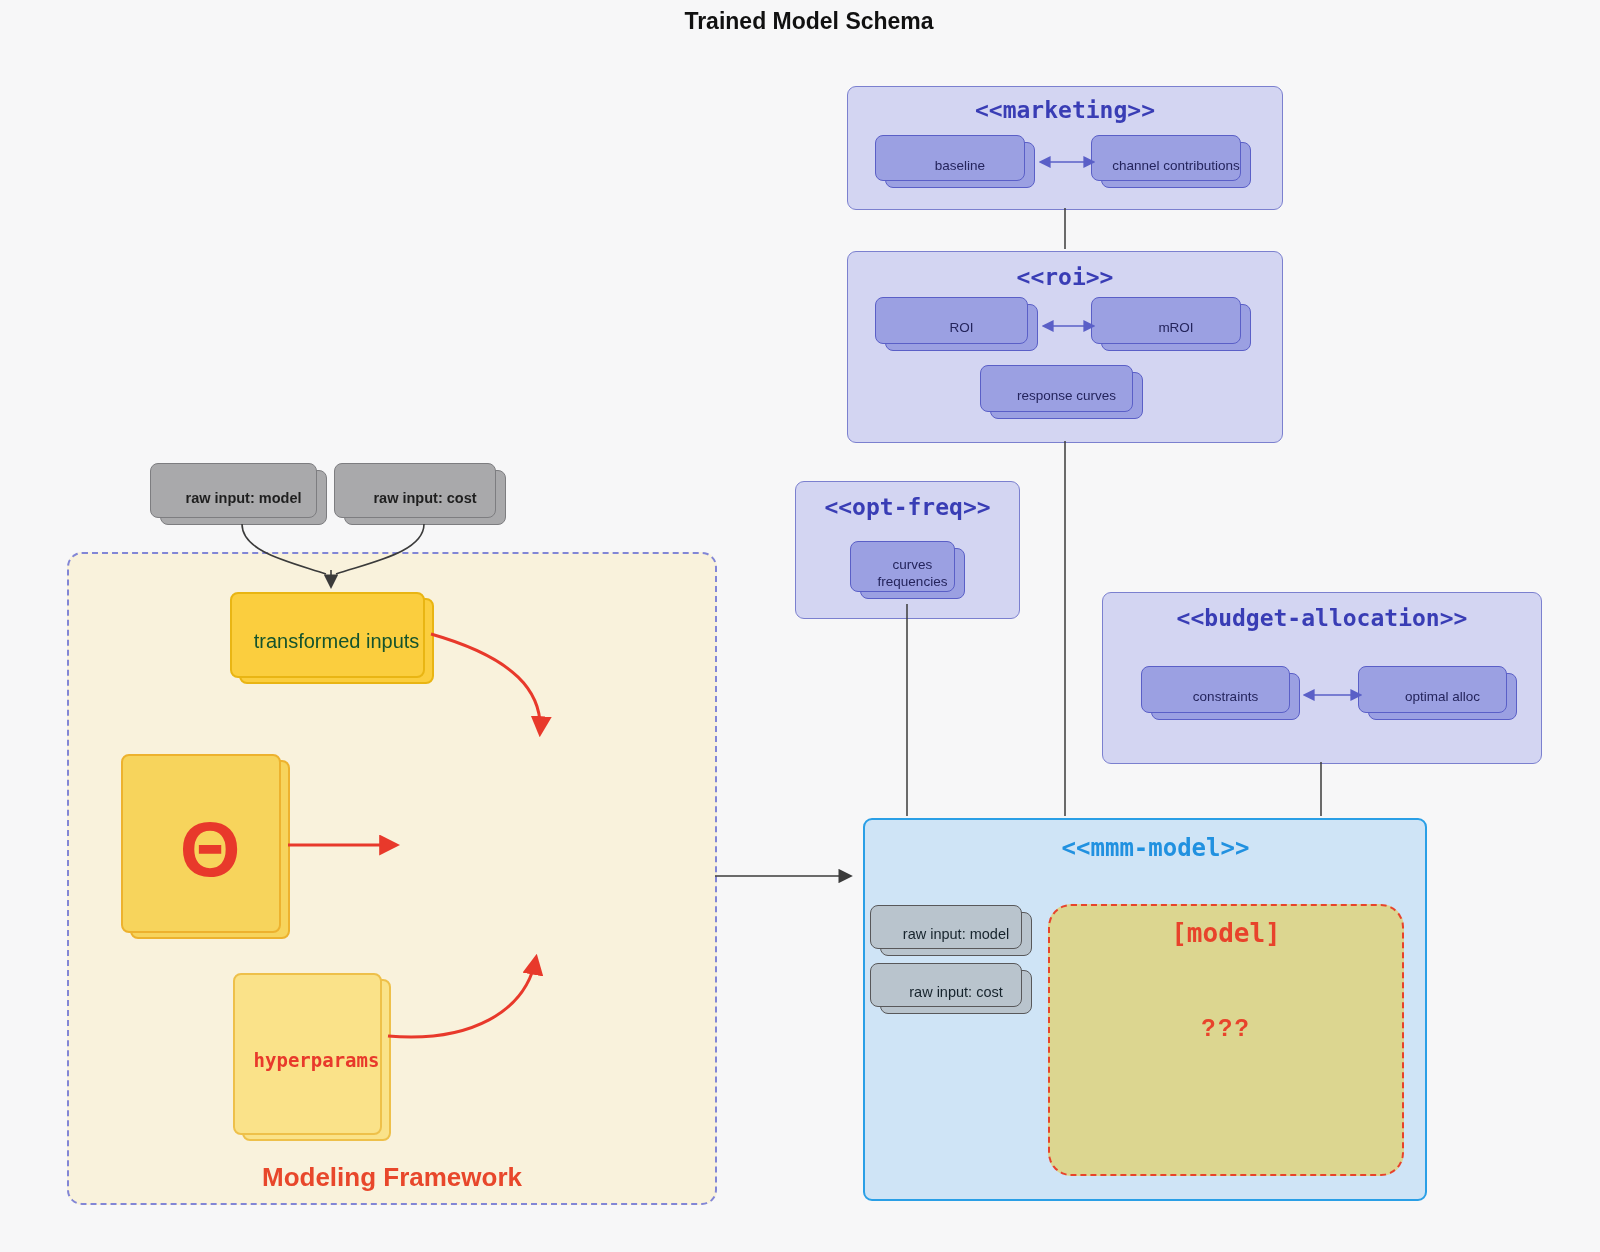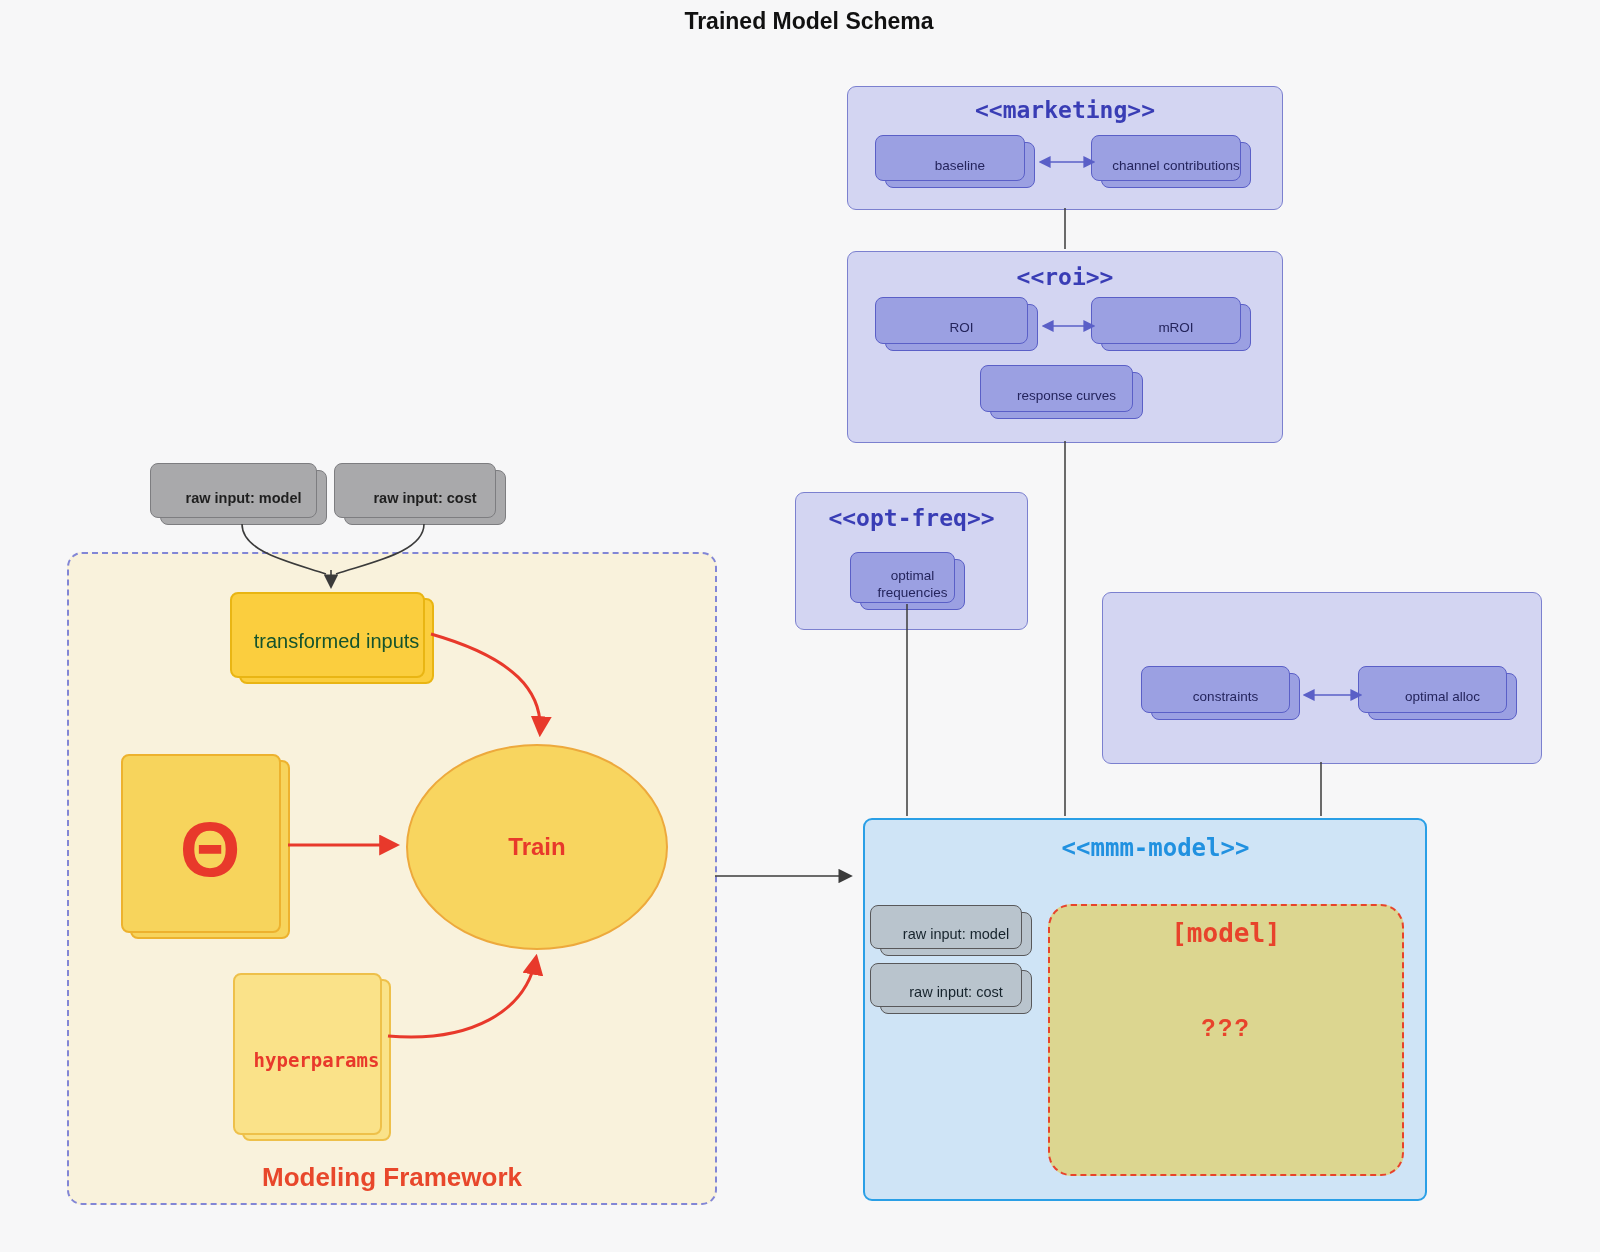--- a/index.html
+++ b/index.html
@@ -54,26 +54,27 @@
     <div class="card stack n-purple" style="left:253px;top:52px;width:148px;height:45px;">mROI</div>
     <div class="card stack n-purple" style="left:142px;top:120px;width:151px;height:45px;">response curves</div>
   </div>
 
   <div class="container c-purple" style="left:847px;top:86px;width:434px;height:122px;">
     <div class="c-header h-purple mono" style="top:10px;">&lt;&lt;marketing&gt;&gt;</div>
     <div class="card stack n-purple" style="left:37px;top:55px;width:148px;height:44px;">baseline</div>
     <div class="card stack n-purple" style="left:253px;top:55px;width:148px;height:44px;">channel contributions</div>
   </div>
 
-  <div class="container c-purple" style="left:795px;top:492px;width:223px;height:136px;padding-left:8px;">
+  <div class="container c-purple" style="left:795px;top:481px;width:223px;height:136px;">
     <div class="c-header h-purple mono" style="top:12px;">&lt;&lt;opt-freq&gt;&gt;</div>
-    <div class="card stack n-purple" style="left:64px;top:66px;width:103px;height:49px;line-height:1.25;">optimal frequencies</div>
+    <div class="card stack n-purple" style="left:64px;top:66px;width:103px;height:49px;line-height:1.25;">curves frequencies</div>
   </div>
 
   <div class="container c-purple" style="left:1102px;top:592px;width:438px;height:170px;">
+    <div class="c-header h-purple mono" style="top:12px;">&lt;&lt;budget-allocation&gt;&gt;</div>
     <div class="card stack n-purple" style="left:48px;top:80px;width:147px;height:45px;">constraints</div>
     <div class="card stack n-purple" style="left:265px;top:80px;width:147px;height:45px;">optimal alloc</div>
   </div>
 
   <div class="container c-blue" style="left:863px;top:818px;width:560px;height:379px;">
     <div class="c-header h-blue mono" style="top:14px;margin-left:21px;">&lt;&lt;mmm-model&gt;&gt;</div>
     <div class="card stack n-bluegray" style="left:15px;top:92px;width:150px;height:42px;">raw input: model</div>
     <div class="card stack n-bluegray" style="left:15px;top:150px;width:150px;height:42px;">raw input: cost</div>
     <div class="dashed-model" style="left:183px;top:84px;width:352px;height:268px;border-radius:23px;">
       <div class="dm-title mono">[model]</div>
@@ -83,21 +84,20 @@
 
   <div class="container c-cream" style="left:67px;top:552px;width:646px;height:649px;">
     <div class="big-label" style="left:0;right:0;top:608px;">Modeling Framework</div>
   </div>
 
   <div class="card stack n-gray" style="left:160px;top:470px;width:165px;height:53px;">raw input: model</div>
   <div class="card stack n-gray" style="left:344px;top:470px;width:160px;height:53px;">raw input: cost</div>
 
   <div class="card stack n-gold" style="left:239px;top:598px;width:191px;height:82px;">transformed inputs</div>
   <div class="card stack n-theta" style="left:130px;top:760px;width:156px;height:175px;font-size:78px;font-weight:bold;">Θ</div>
-  <div class="ellipse" style="left:406px;top:744px;width:258px;height:202px;">Train</div>
   <div class="card stack n-lightgold mono" style="left:242px;top:979px;width:145px;height:158px;">hyperparams</div>
 
   <svg id="edges" width="1600" height="1252" viewBox="0 0 1600 1252">
     <defs>
       <marker id="ab" viewBox="0 0 10 10" refX="8" refY="5" markerWidth="9" markerHeight="9" orient="auto-start-reverse">
         <path d="M0,0 L10,5 L0,10 z" fill="#3b3b3b"></path>
       </marker>
       <marker id="ar" viewBox="0 0 10 10" refX="8" refY="5" markerWidth="7" markerHeight="7" orient="auto-start-reverse">
         <path d="M0,0 L10,5 L0,10 z" fill="#e8392b"></path>
       </marker>

